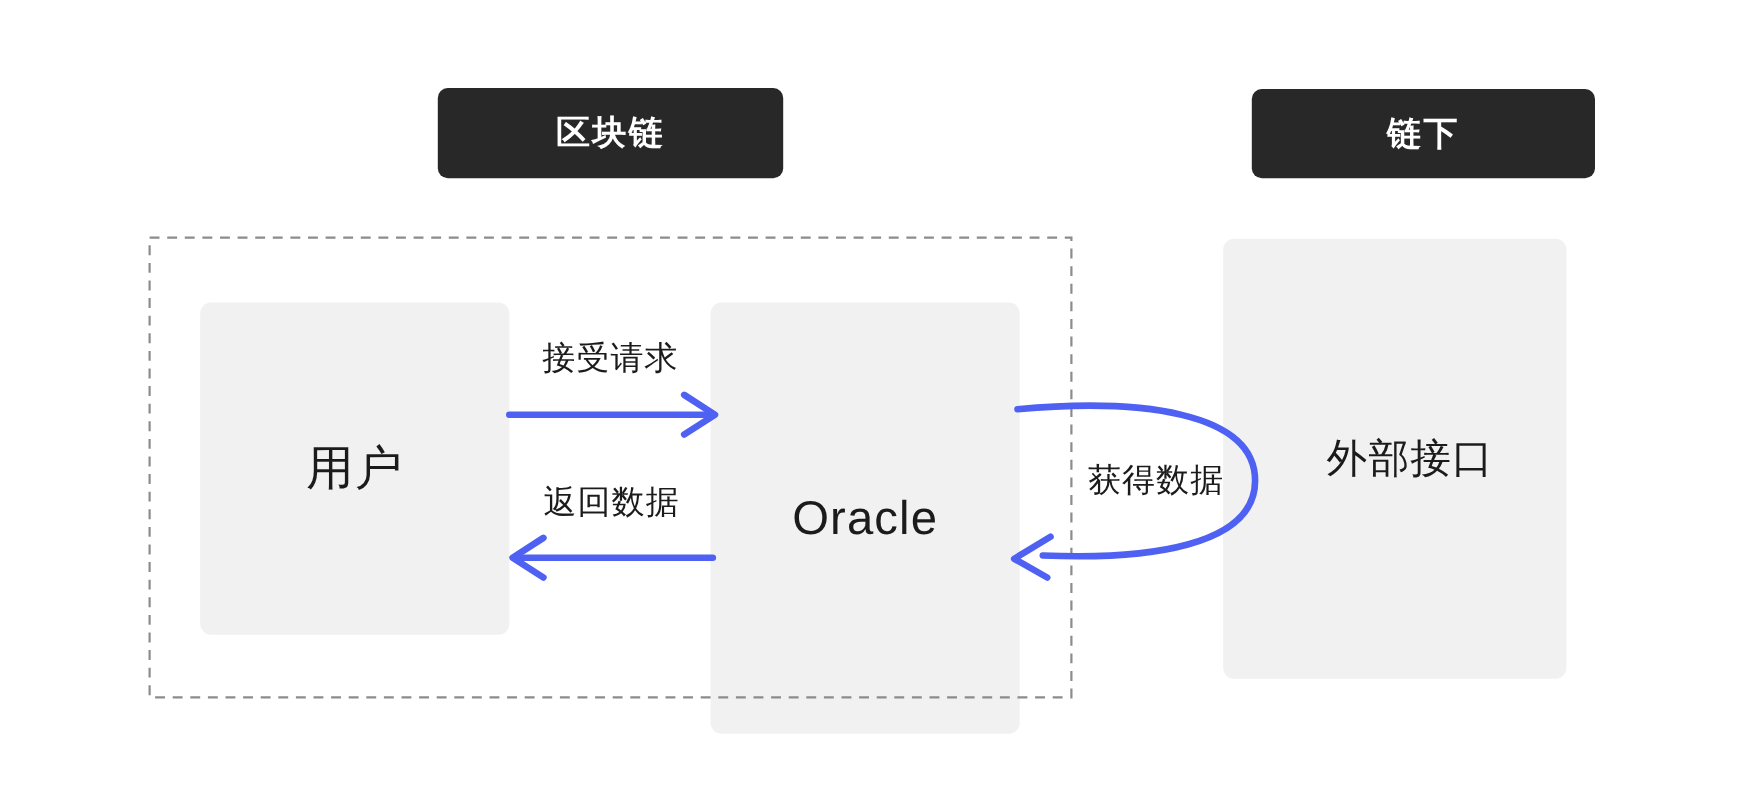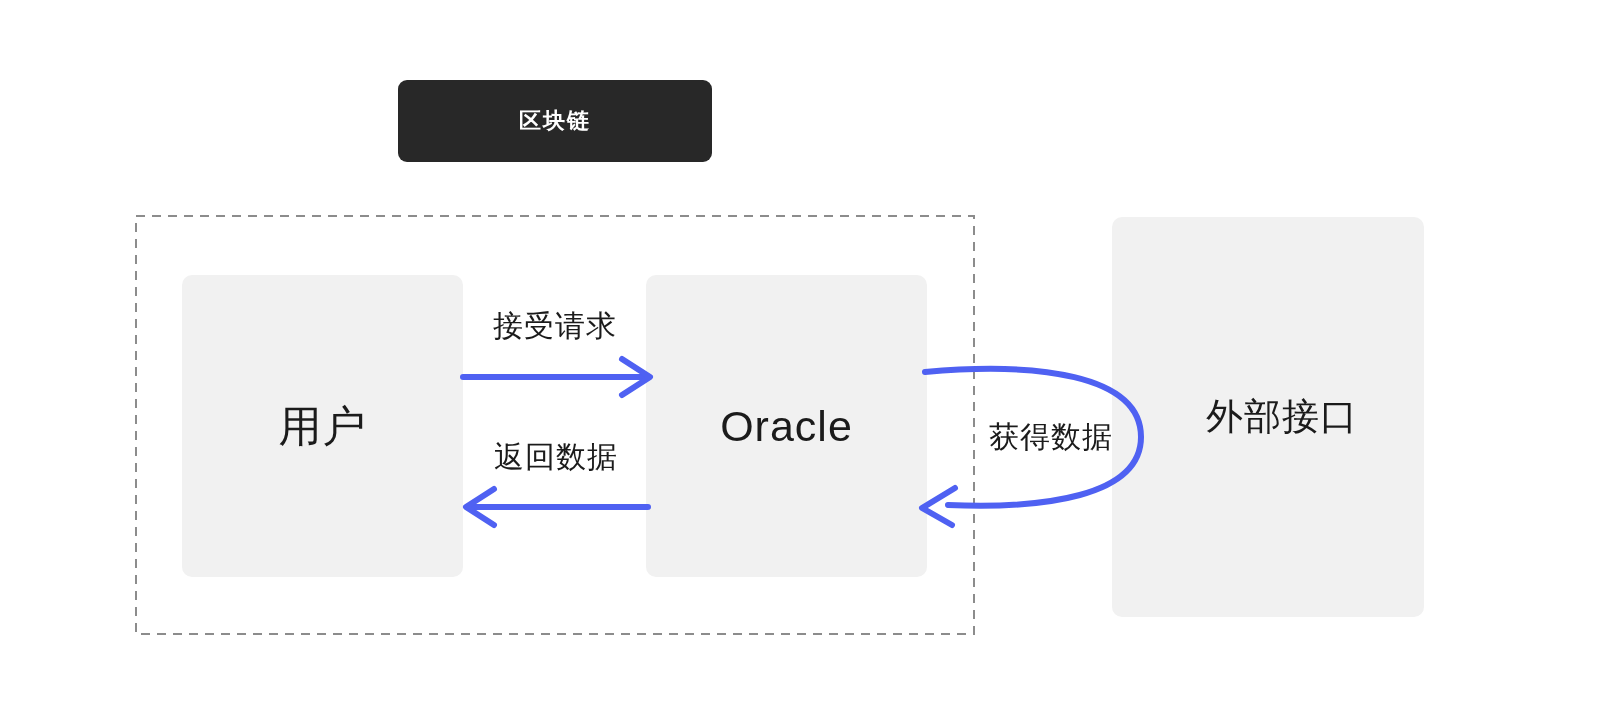--- a/index.html
+++ b/index.html
@@ -23,35 +23,35 @@
     width:1600px;height:722px;
     background:var(--canvas-bg);
     overflow:hidden;
   }
   .group-label{
     position:absolute;
     background:var(--header-fill);
     color:var(--header-text);
     border-radius:9px;
     display:flex;align-items:center;justify-content:center;
-    font-size:22px;font-weight:600;letter-spacing:2px;
+    font-size:31px;font-weight:600;letter-spacing:2px;
     z-index:3;
   }
   .label-blockchain{left:398px;top:80px;width:314px;height:82px;}
   .label-offchain{left:1138px;top:81px;width:312px;height:81px;}
   .node{
     position:absolute;
     background:var(--node-fill);
     border-radius:10px;
     display:flex;align-items:center;justify-content:center;
     text-align:center;
     z-index:1;
   }
   .node-user{left:182px;top:275px;width:281px;height:302px;}
-  .node-oracle{left:646px;top:275px;width:281px;height:302px;}
+  .node-oracle{left:646px;top:275px;width:281px;height:392px;}
   .node-external{left:1112px;top:217px;width:312px;height:400px;padding-left:28px;}
   .node-text{
     font-size:43px;font-weight:500;line-height:54px;
     letter-spacing:1px;color:var(--text-dark);
   }
   .node-external .node-text{font-size:37px;}
   .overlay{
     position:absolute;left:0;top:0;width:1600px;height:722px;
     z-index:2;pointer-events:none;
   }
@@ -74,20 +74,21 @@
   .el-return{left:556px;top:457px;}
   .el-fetch{left:1051px;top:437px;text-align:right;}
 </style>
 </head>
 <body>
 
 <div class="canvas">
 
   <div class="group-label label-blockchain">区块链</div>
 
+  <div class="group-label label-offchain">链下</div>
 
   <div class="node node-user">
     <div class="node-text">
       <div>用户</div>
     </div>
   </div>
 
   <div class="node node-oracle">
     <div class="node-text">
       <div>Oracle</div>

